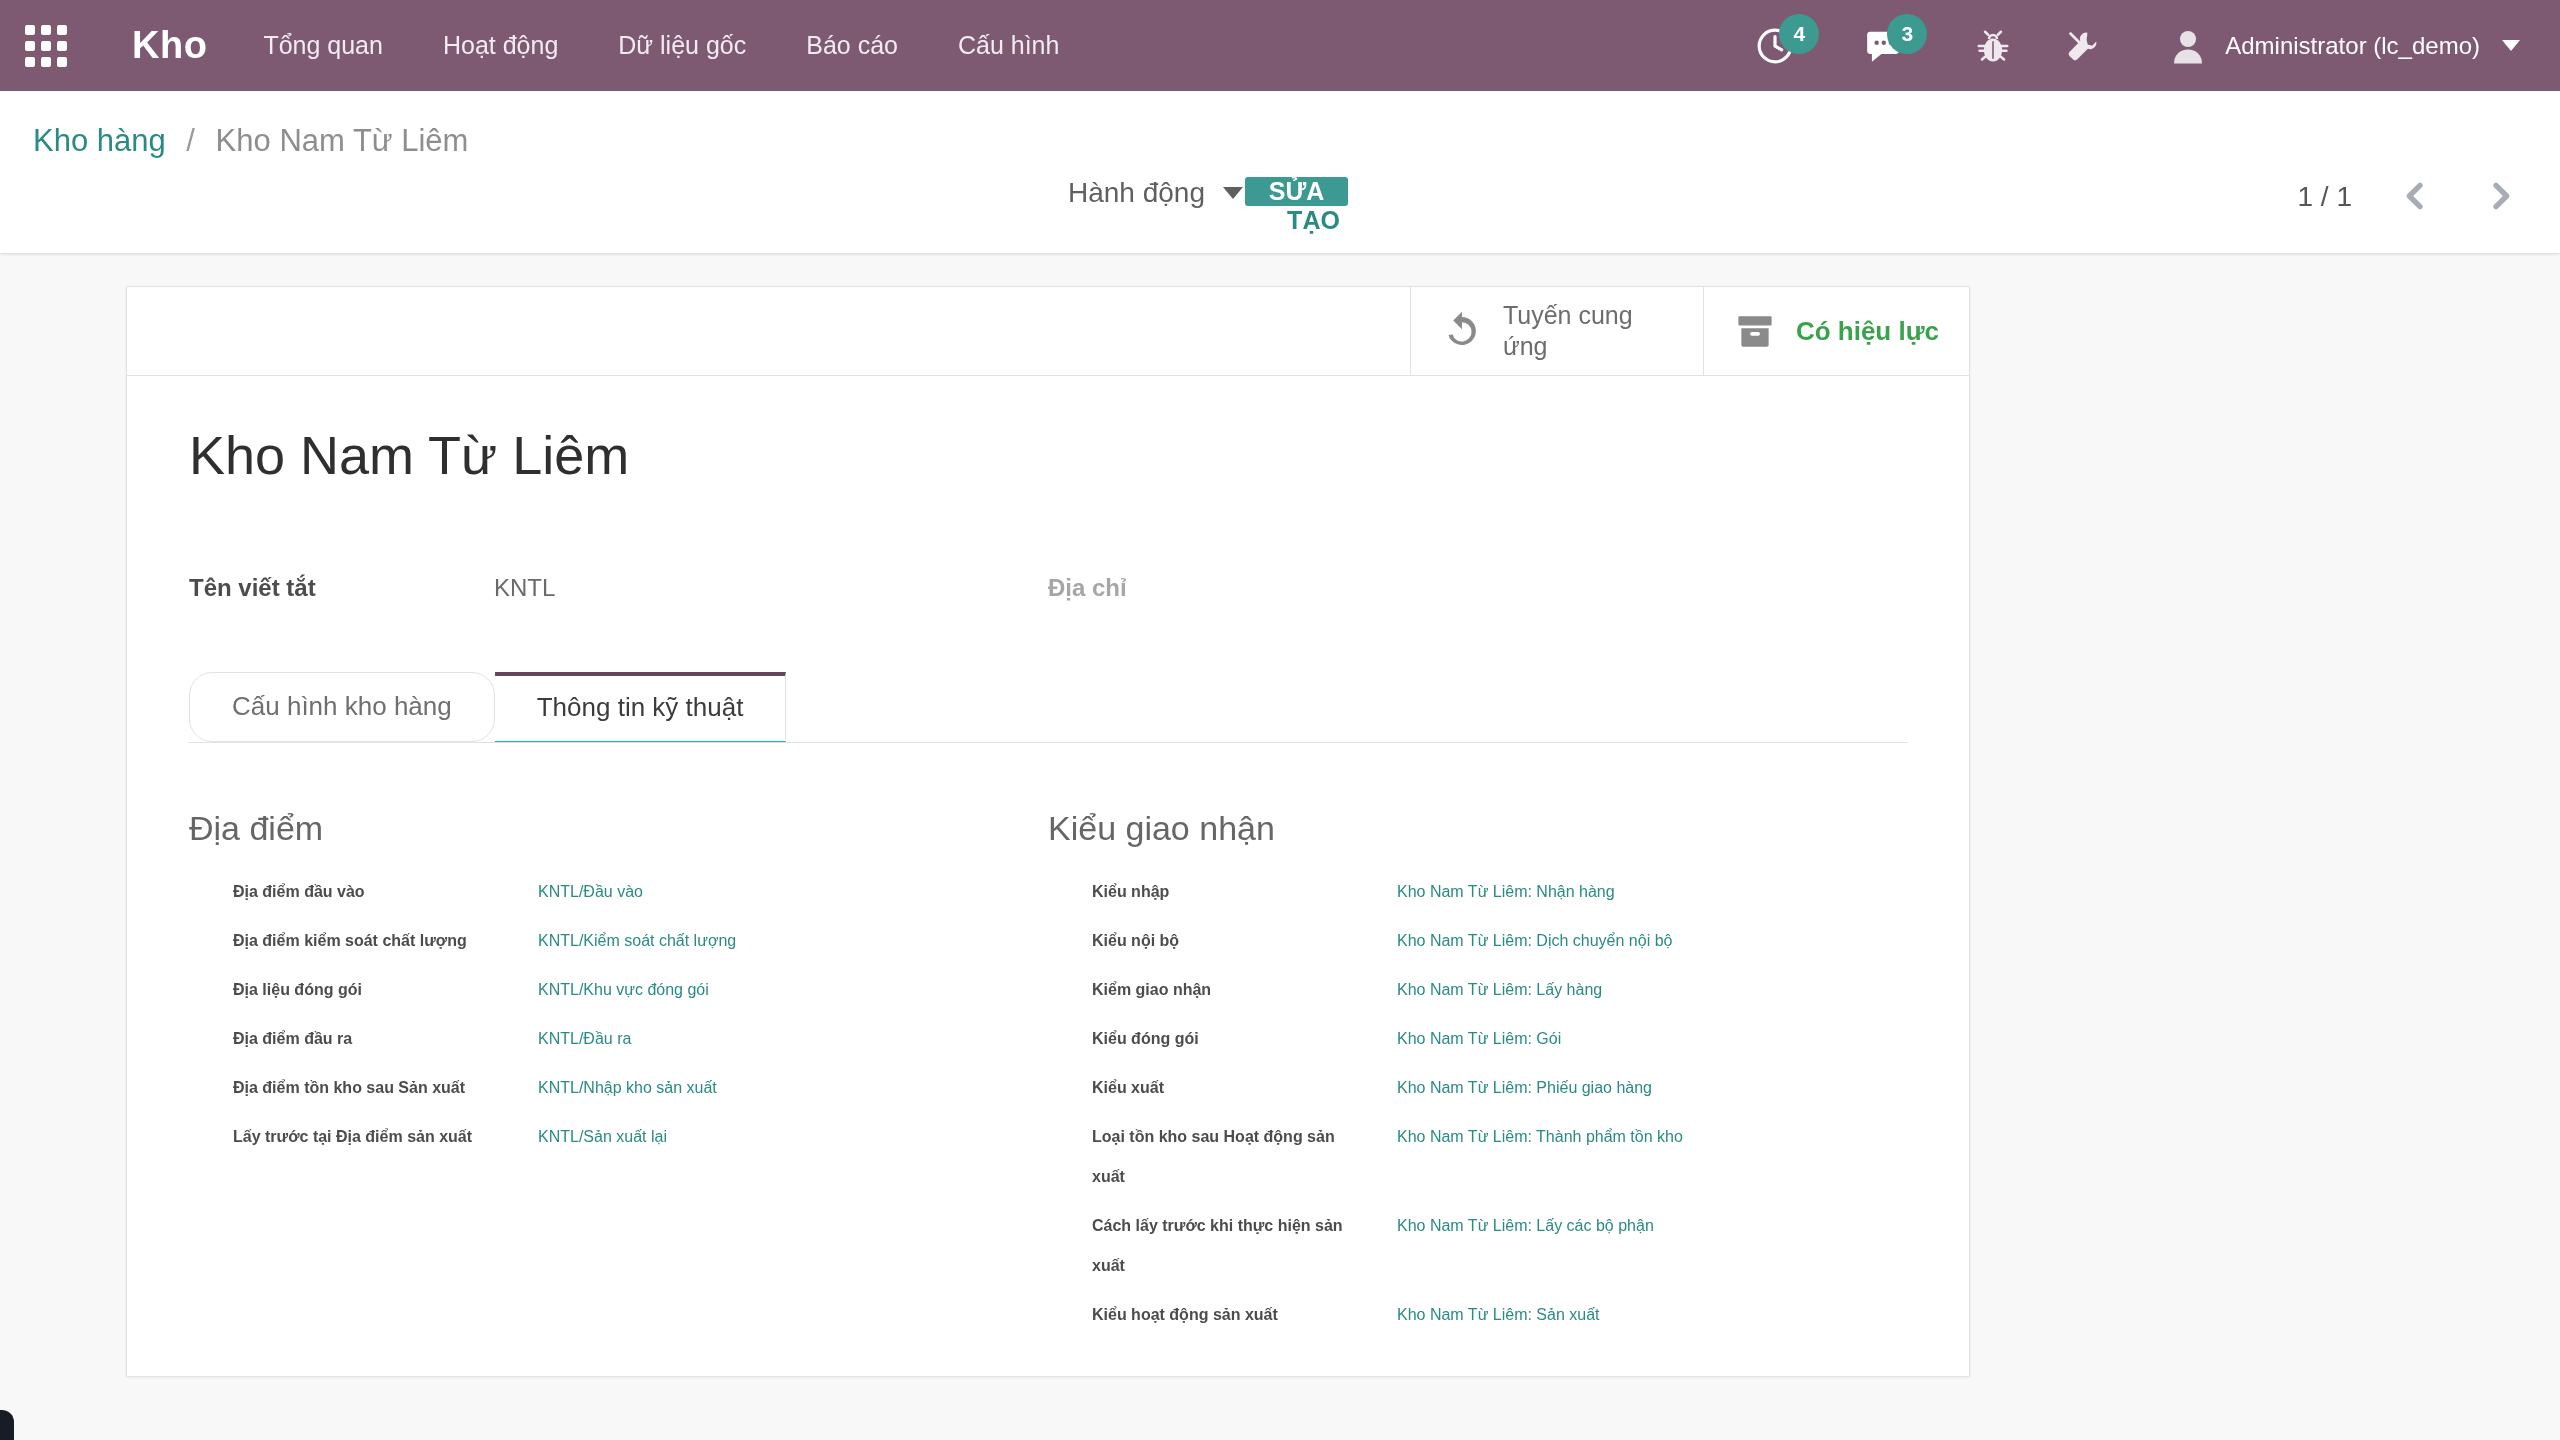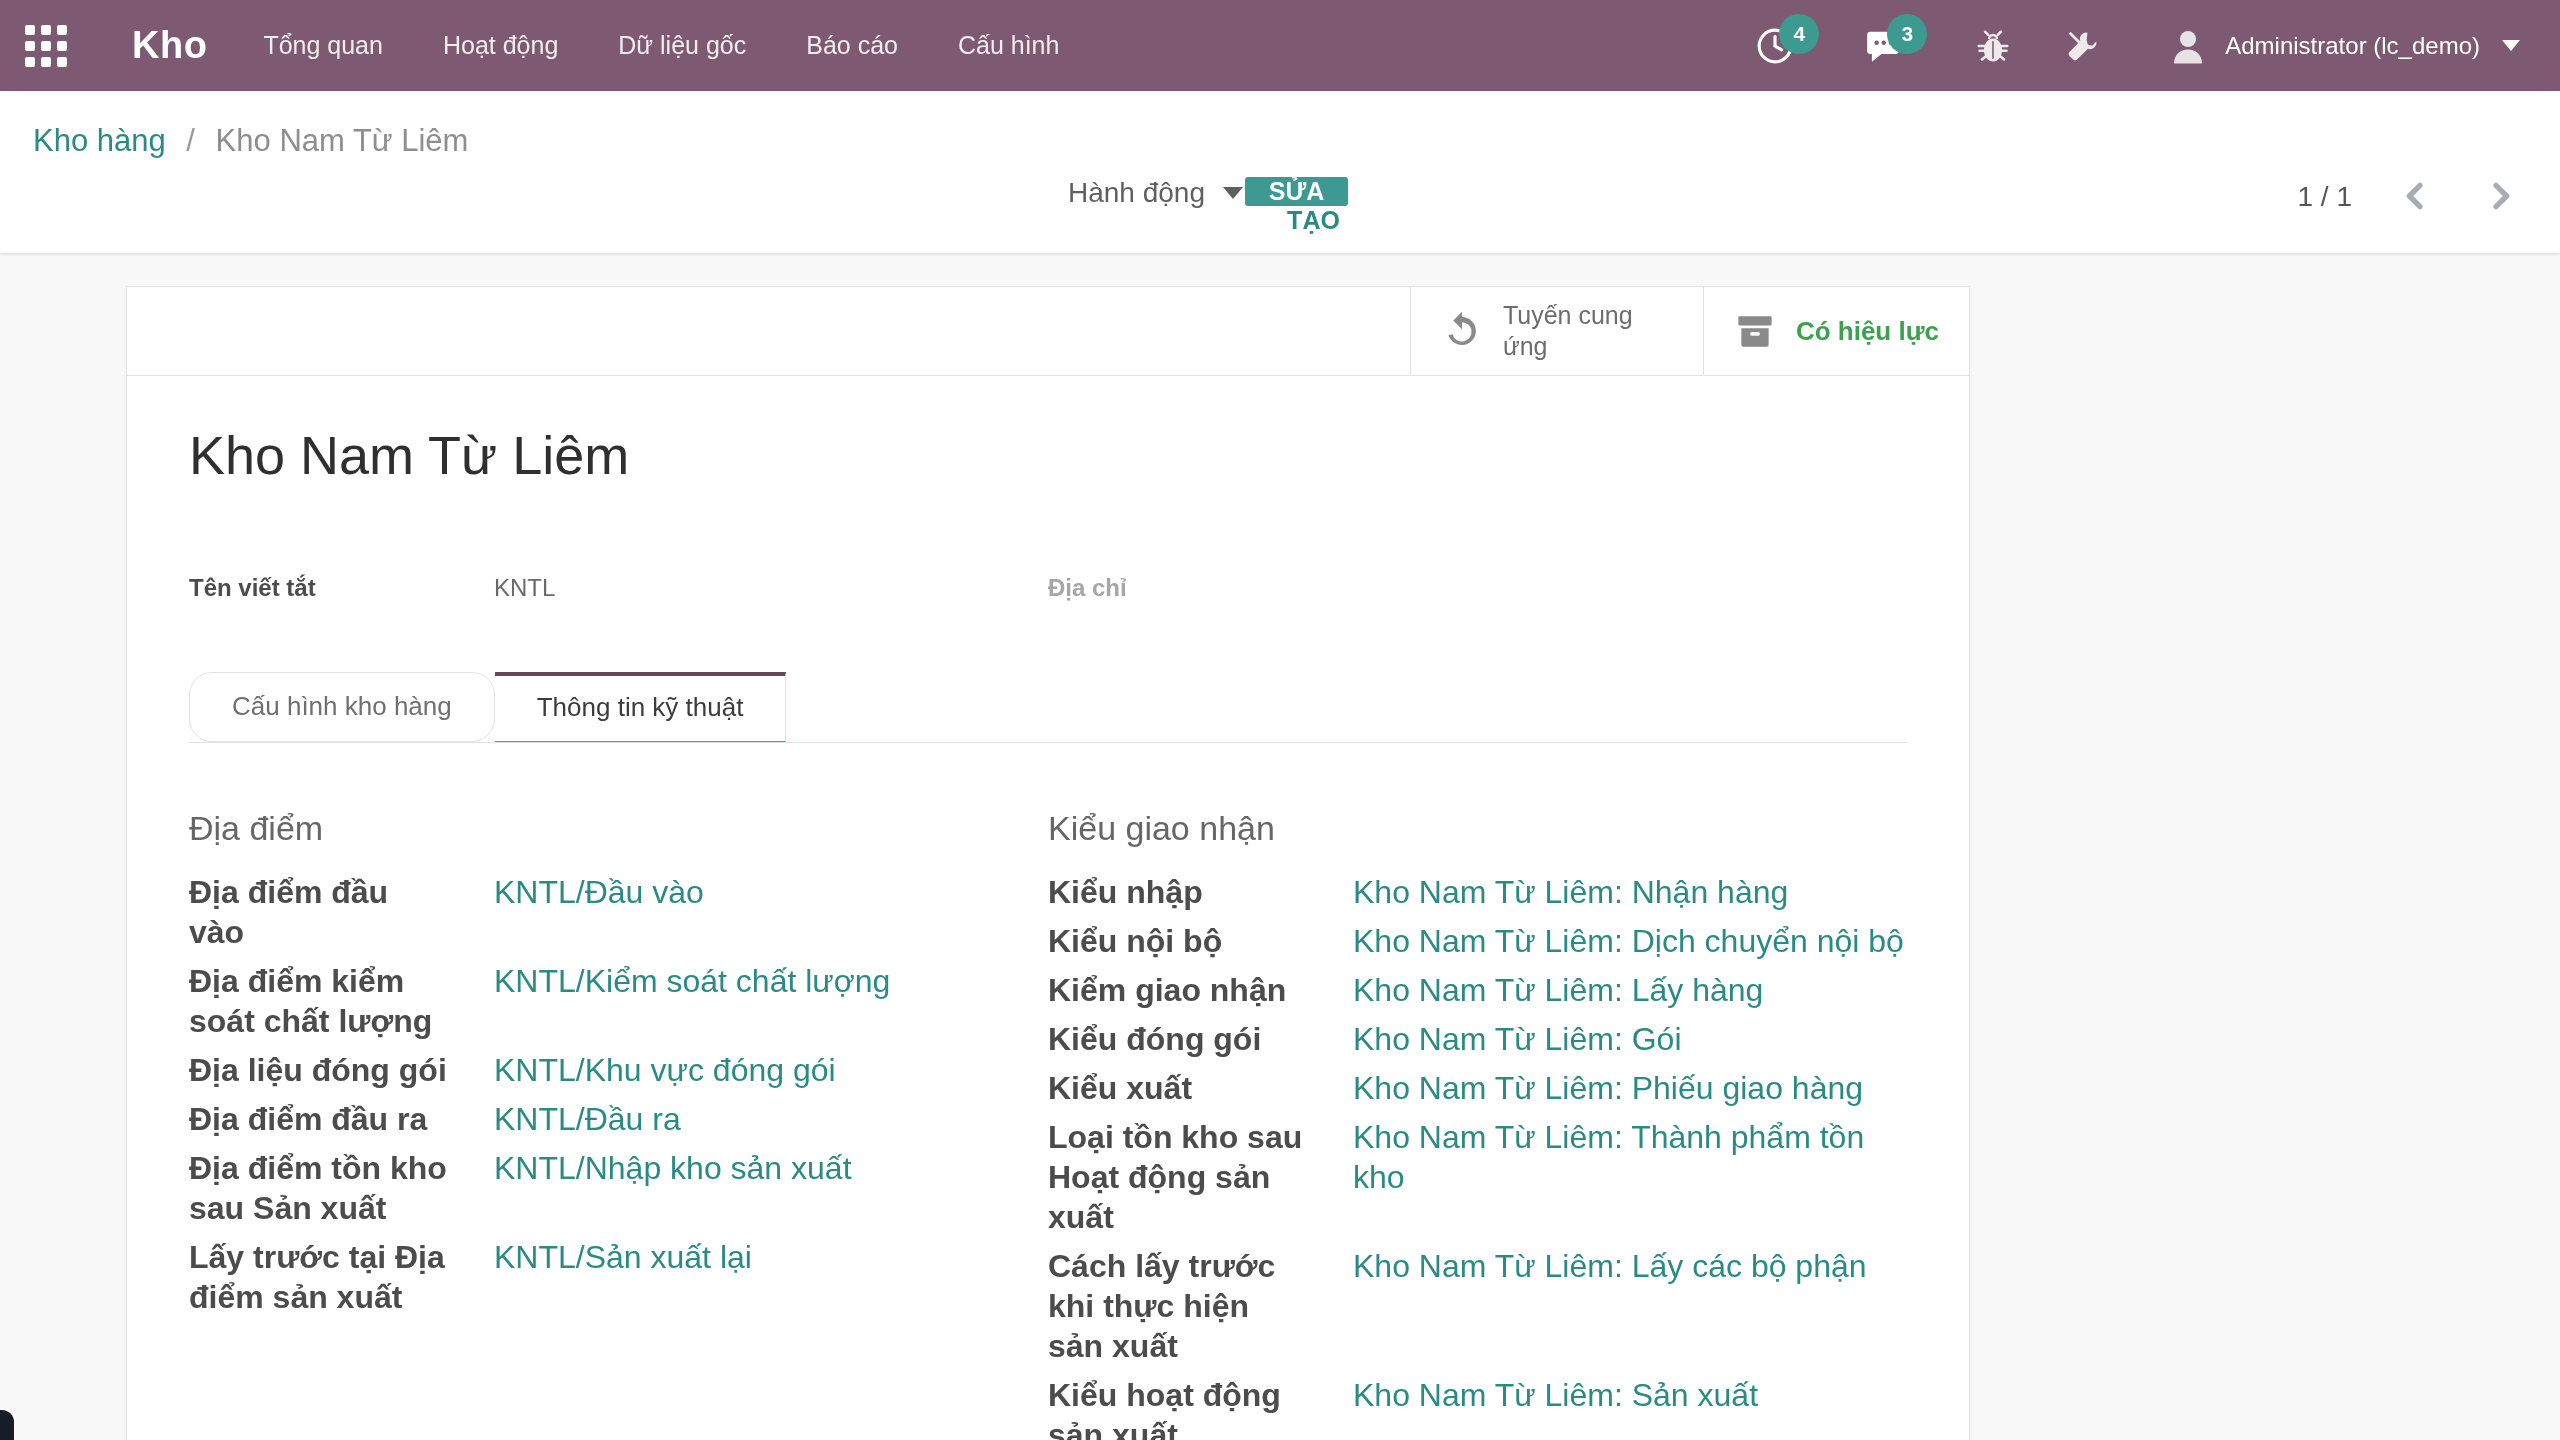--- a/index.html
+++ b/index.html
@@ -70,21 +70,21 @@
   .tabs { display:flex; border-bottom:1px solid #e2e2e2; }
   .tab { height:70px; line-height:66px; padding:0 42px; font-size:26px; color:#6f6f6f; background:#fff;
          border:1px solid #e2e2e2; cursor:pointer; }
   .tab.inactive { border-bottom:1px solid #e2e2e2;border-radius:23px; }
   .tab.active { color:#3c3c3c; border-top:4px solid #65475c; border-bottom:1px solid #14b8a6;
                 margin-bottom:-1px; line-height:62px; }
   .tab + .tab { border-left:none; }
   .tab-content { padding-top:66px; display:grid; grid-template-columns:1fr 1fr; }
   .section-title { font-size:34px; font-weight:400; color:#666; margin-bottom:24px; }
   .rows { display:grid; row-gap:9px; }
-  .row { display:grid; grid-template-columns:260px 1fr; column-gap:45px; font-size:32px; line-height:40px; }
+  .row { display:grid; grid-template-columns:260px 1fr; column-gap:45px; font-size:16px; line-height:40px;margin-left:44px; }
   .row .lbl { font-weight:700; color:#4c4c4c; }
   .row .val { color:#2a8a84; cursor:pointer; align-self:start; }
 
   .corner-artifact { position:fixed; left:0; bottom:0; width:14px; height:30px; background:#171c26;
                      border-top-right-radius:12px; }
 </style>
 </head>
 <body>
 
 <header class="topbar">

